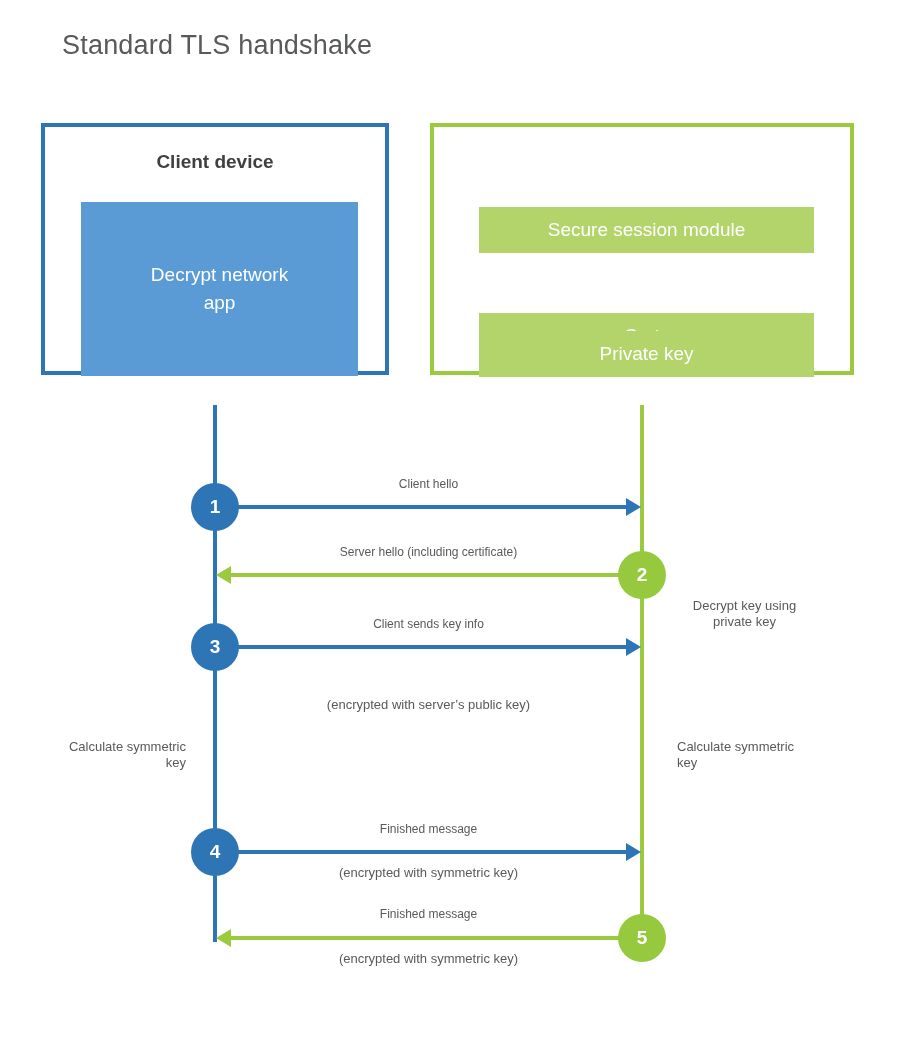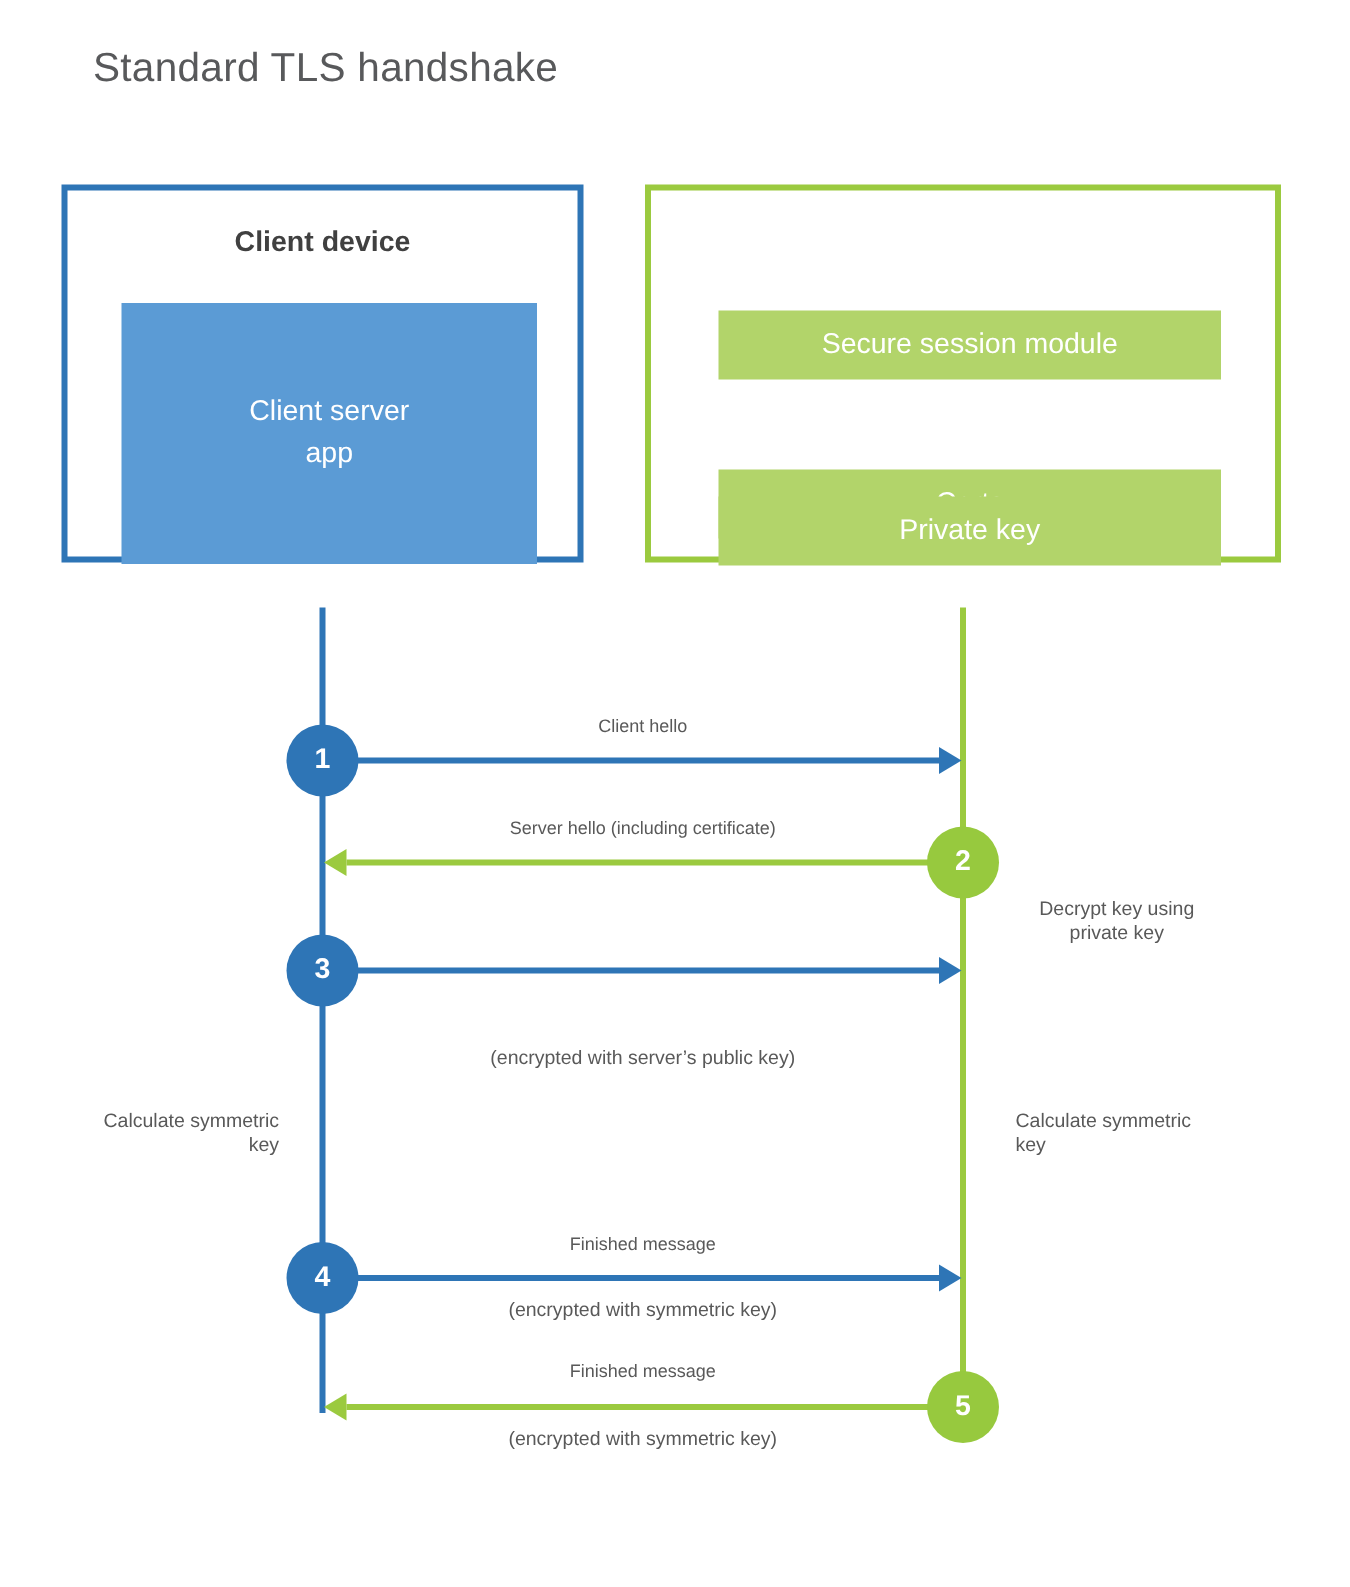--- a/index.html
+++ b/index.html
@@ -128,21 +128,21 @@
 </head>
 <body>
 
 <div class="canvas">
 
   <div class="title">Standard TLS handshake</div>
 
   <div class="actor-box client-box">
     <div class="actor-title">Client device</div>
     <div class="app-box">
-      <span>Client server</span>
+      <span>Decrypt network</span>
       <span>app</span>
     </div>
   </div>
 
   <div class="actor-box server-box">
     <div class="server-bar bar-0">Secure session module</div>
     <div class="server-bar bar-1">Certs</div>
     <div class="server-bar bar-2">Private key</div>
   </div>
 
@@ -152,20 +152,21 @@
   <div class="msg-label" style="top: 477px;">Client hello</div>
   <div class="msg-line blue" style="top: 505px;"></div>
   <div class="arrowhead right" style="top: 498px;"></div>
   <div class="step-badge blue" style="top: 483px;">1</div>
 
   <div class="msg-label" style="top: 545px;">Server hello (including certificate)</div>
   <div class="msg-line green" style="top: 573px;"></div>
   <div class="arrowhead left" style="top: 566px;"></div>
   <div class="step-badge green" style="top: 551px;">2</div>
 
+  <div class="msg-label" style="top: 617px;">Client sends key info</div>
   <div class="msg-line blue" style="top: 645px;"></div>
   <div class="arrowhead right" style="top: 638px;"></div>
   <div class="msg-sub" style="top: 697px;">(encrypted with server’s public key)</div>
   <div class="step-badge blue" style="top: 623px;">3</div>
   <div class="side-note note-decrypt">Decrypt key using private key</div>
 
   <div class="side-note note-left">Calculate symmetric key</div>
   <div class="side-note note-right-calc">Calculate symmetric key</div>
 
   <div class="msg-label" style="top: 822px;">Finished message</div>

